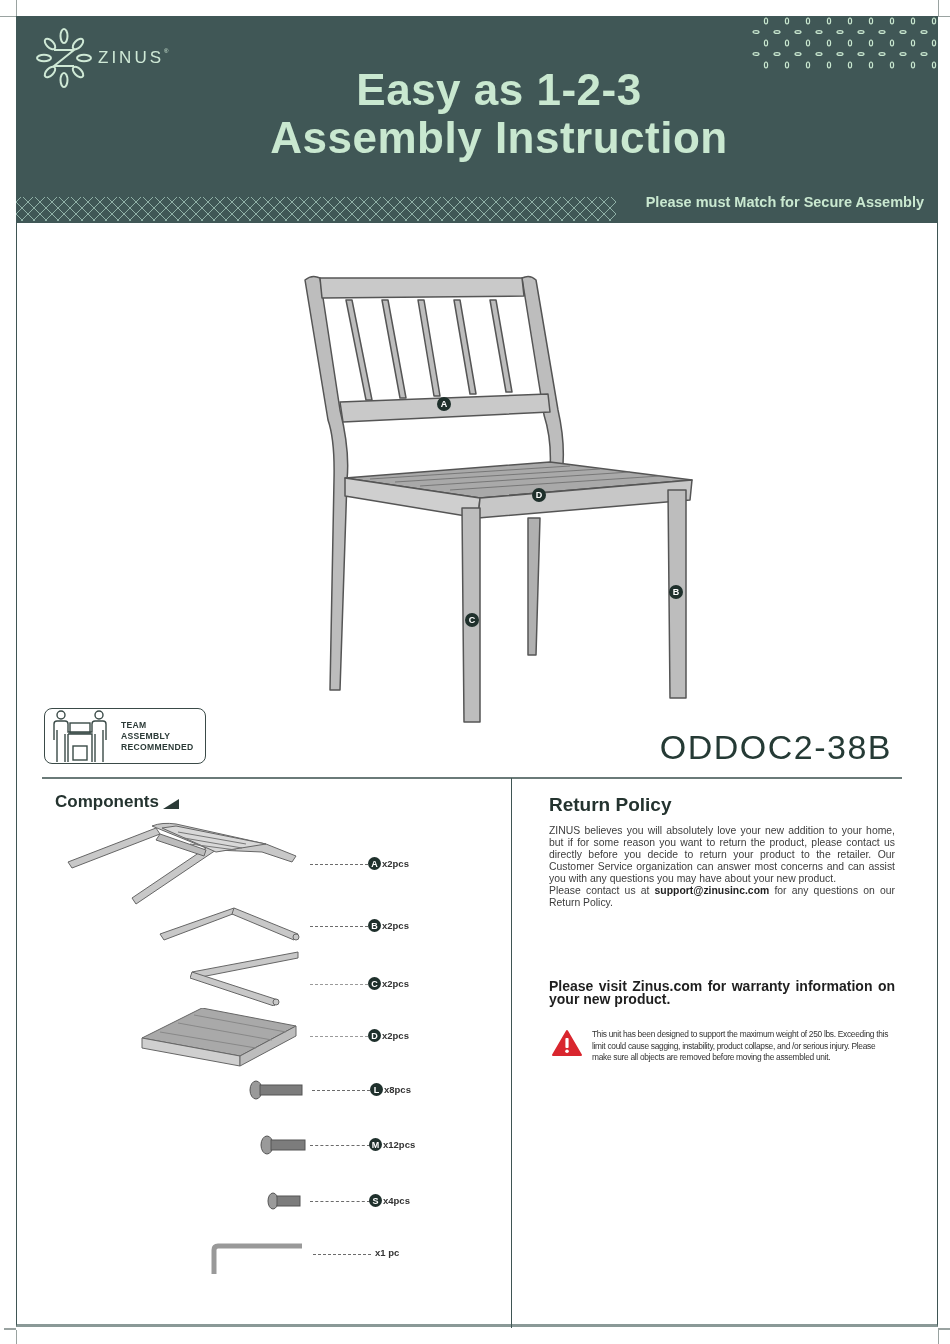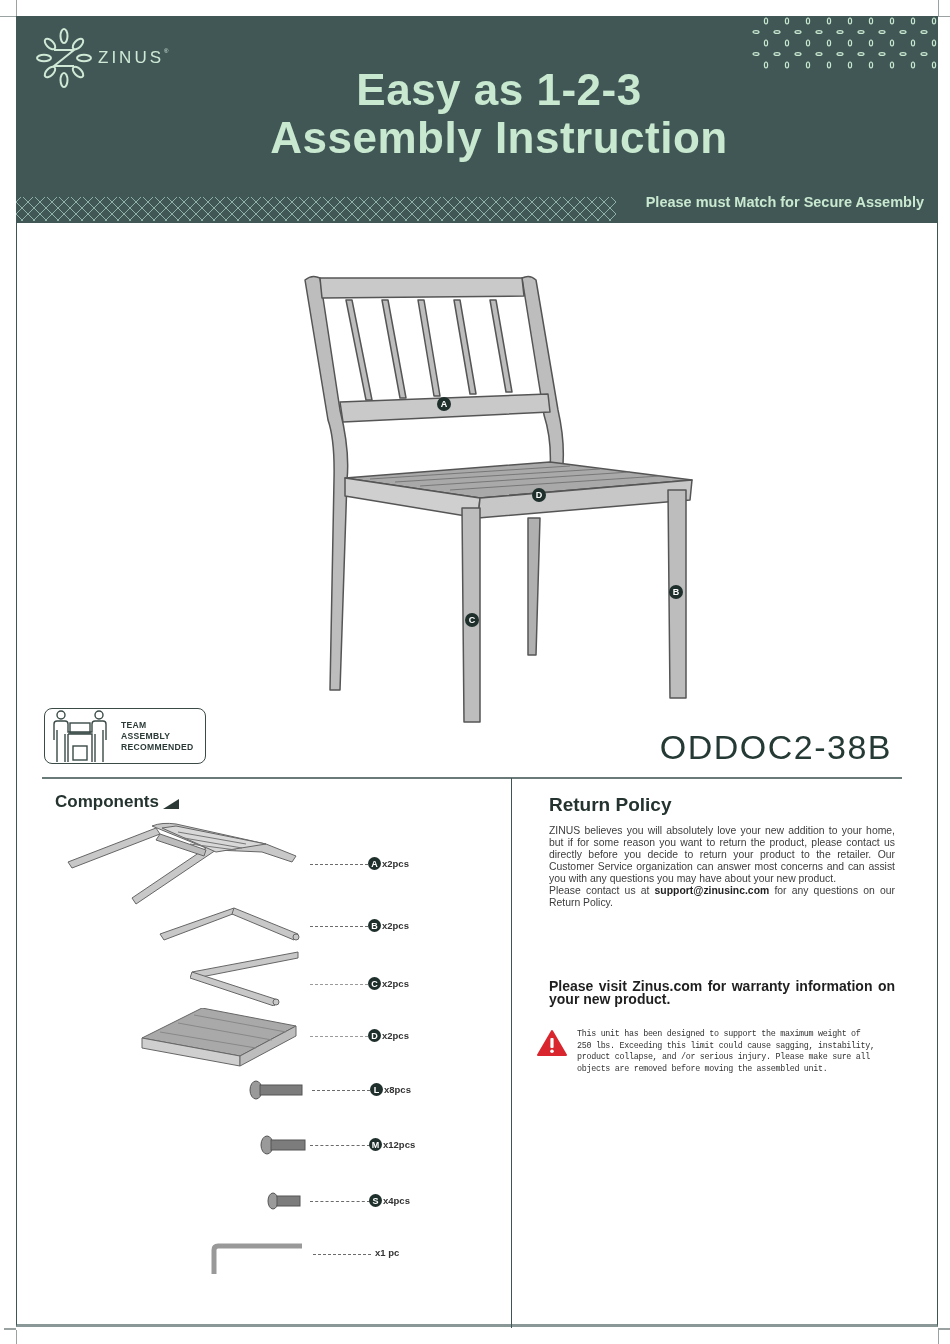--- a/index.html
+++ b/index.html
@@ -35,21 +35,21 @@
   .part-img { position:absolute; }
   .leader { position:absolute; border-top:1.5px dashed #6b6b6b; height:0; }
   .tag { position:absolute; display:flex; align-items:center; gap:1px; font-size:9.5px; font-weight:bold; color:#333; }
   .circle { width:13px; height:13px; border-radius:50%; background:#1f302c; color:#fff; font-size:9px; font-weight:bold; display:flex; align-items:center; justify-content:center; }
 
   .rp-title { position:absolute; left:549px; top:794px; font-size:19px; font-weight:bold; color:#24332f; }
   .rp-body { position:absolute; left:549px; top:825px; width:346px; font-size:10.4px; line-height:12px; color:#3d3d3d; text-align:justify; }
   .rp-body p { margin-bottom:12px; }
   .rp-body b { color:#1f1f1f;margin-top:26px; }
   .warranty { position:absolute; left:549px; top:980px; width:346px; font-size:14px; line-height:12.5px; font-weight:bold; color:#1f1f1f; text-align:justify; }
-  .warning { position:absolute; left:537px; top:1029px; display:flex; gap:8px;font-family:Liberation Mono, monospace; }
+  .warning { position:absolute; left:552px; top:1029px; display:flex; gap:8px; }
   .warn-text { width:300px; font-size:8.4px; line-height:11.5px; color:#333; letter-spacing:-0.3px; margin-left:2px; }
 
   .chair-label { position:absolute; width:14px; height:14px; border-radius:50%; background:#1f302c; color:#fff; font-size:9px; font-weight:bold; display:flex; align-items:center; justify-content:center; }
 </style>
 </head>
 <body>
 
 <div class="crop-mark" style="left:16px;top:0;width:1px;height:16px;"></div>
 <div class="crop-mark" style="left:0;top:16px;width:16px;height:1px;"></div>
 <div class="crop-mark" style="left:938px;top:0;width:1px;height:16px;"></div>

